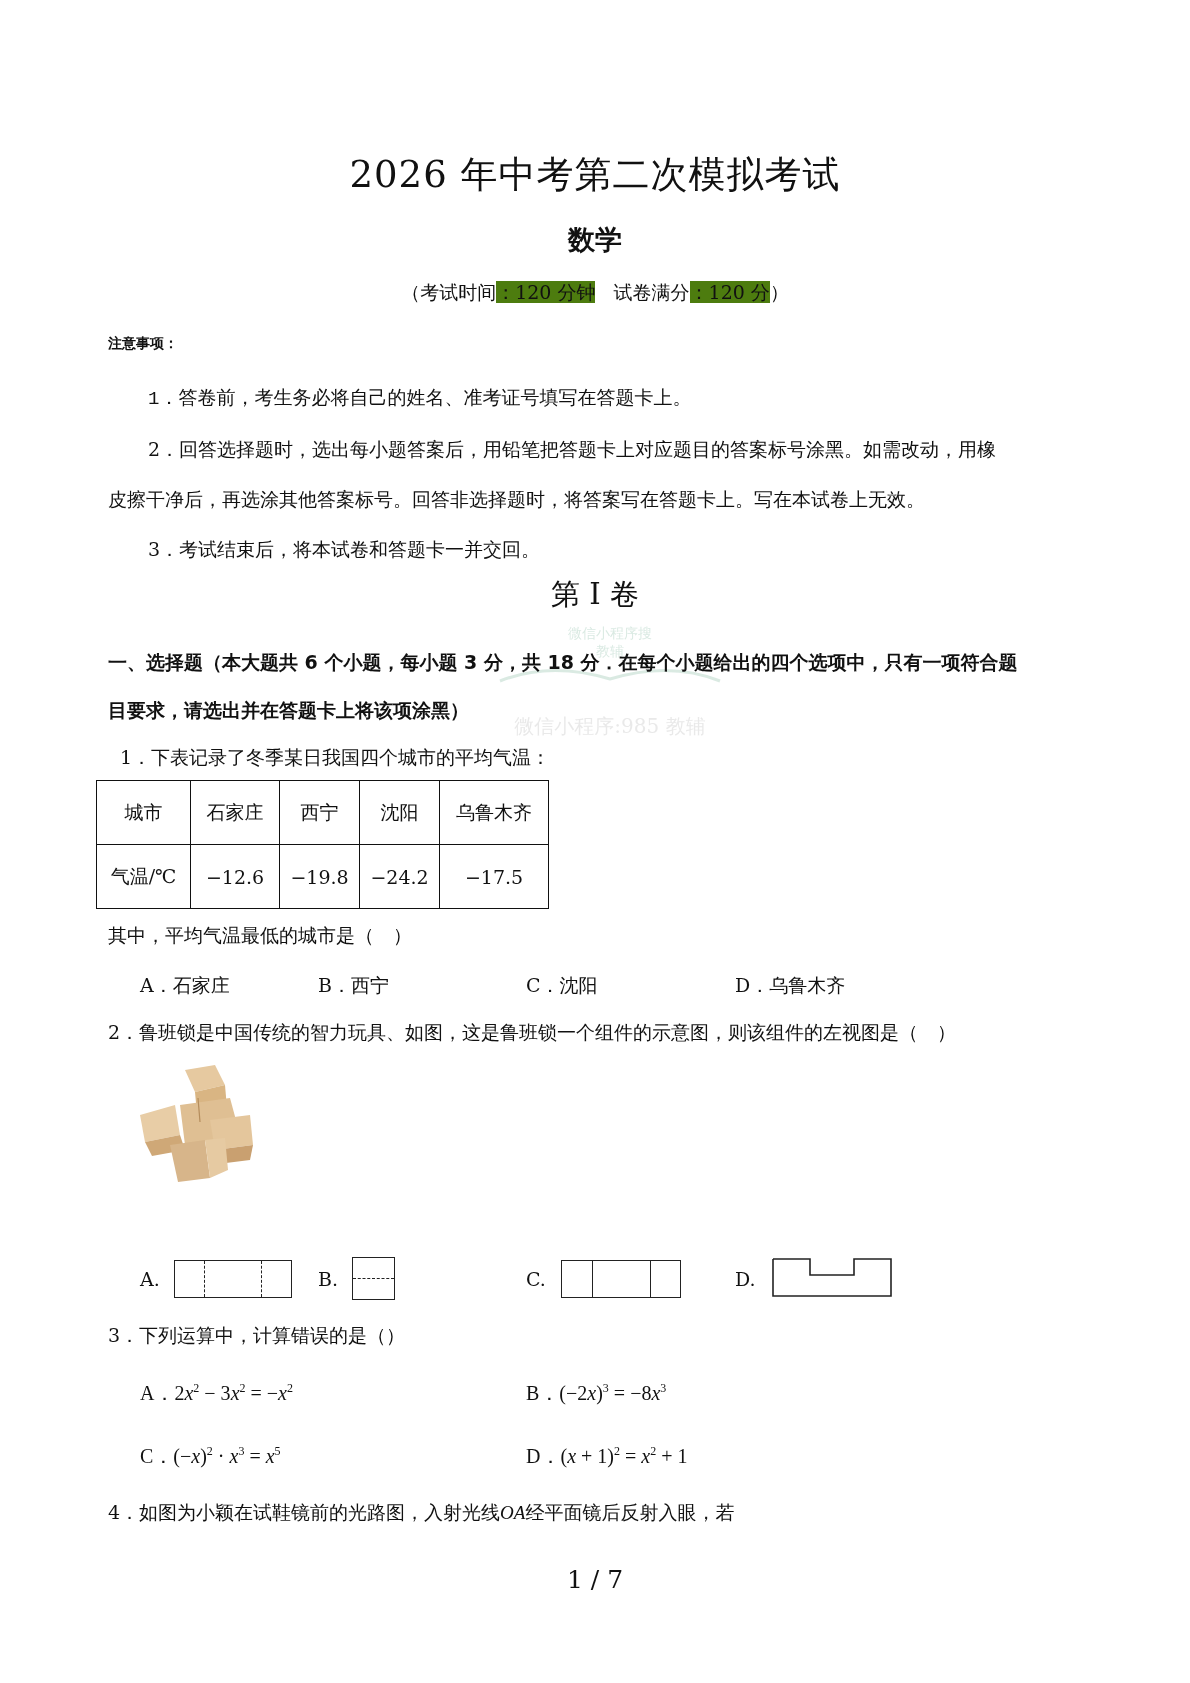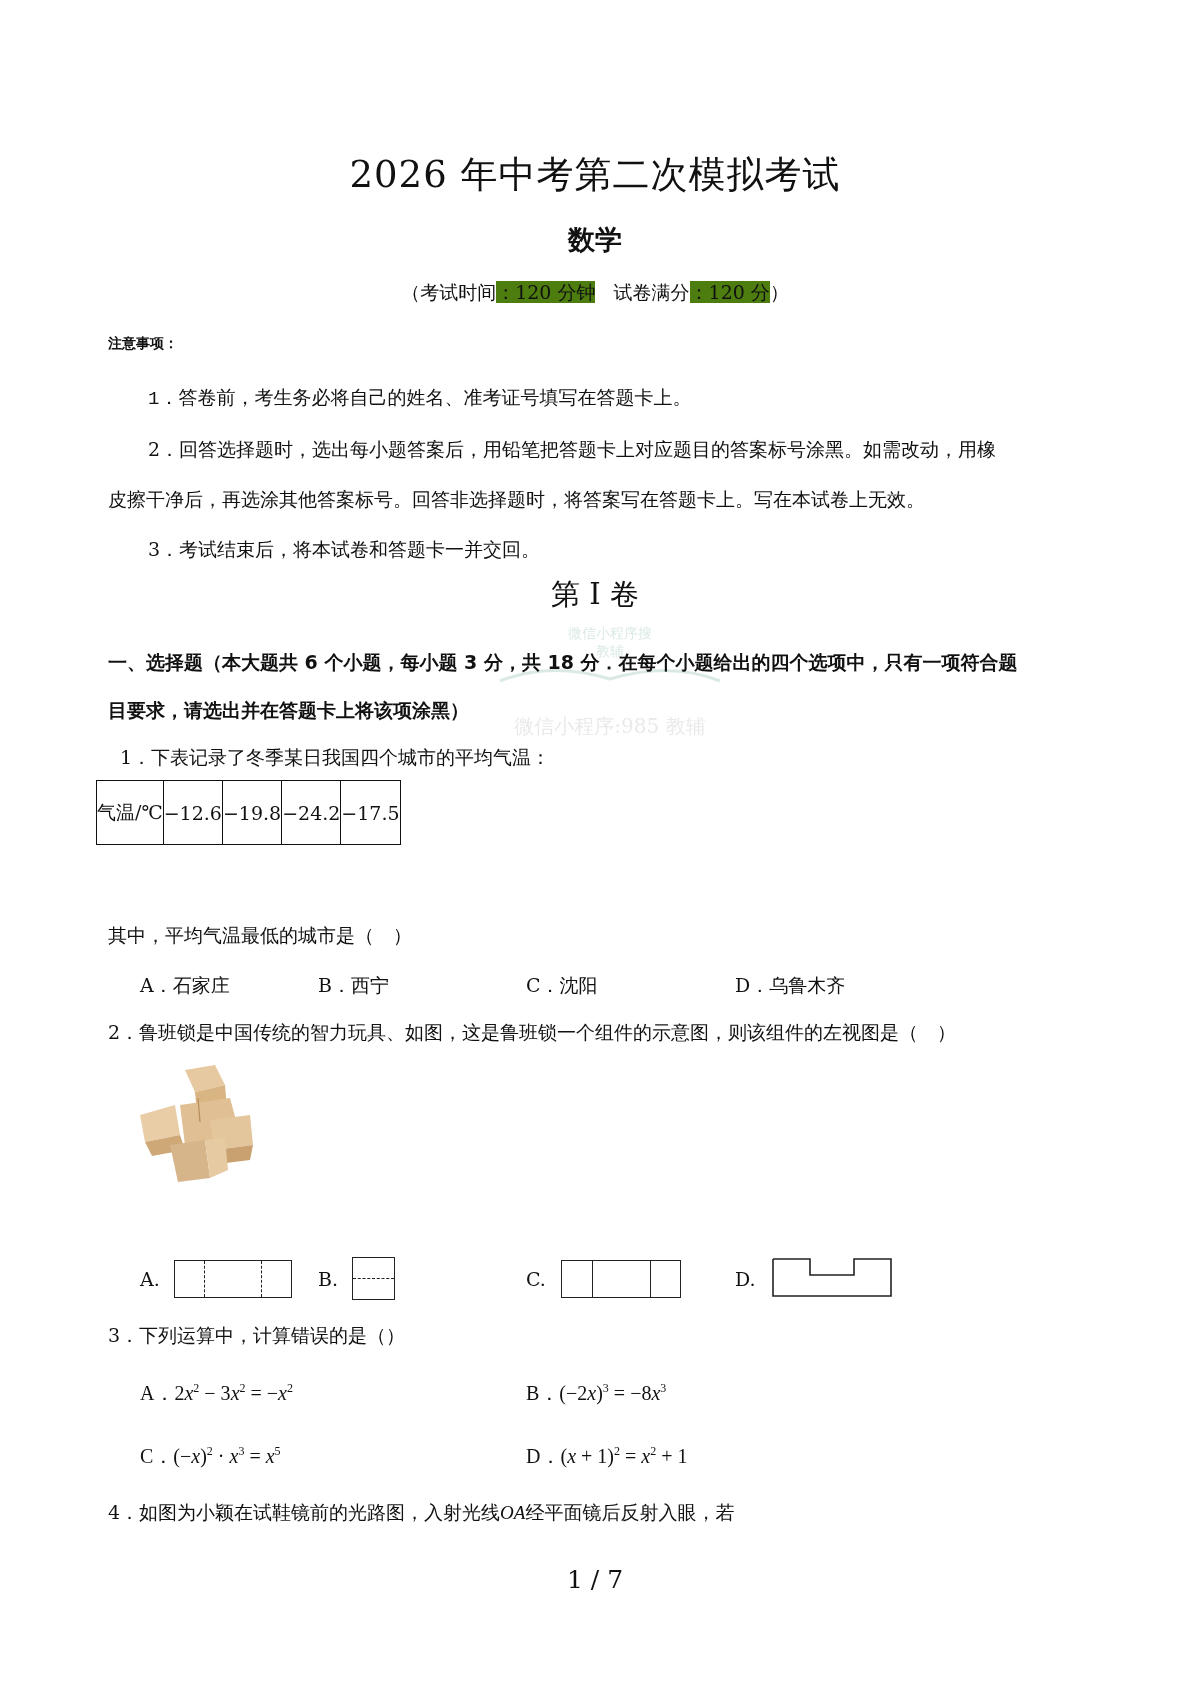--- a/index.html
+++ b/index.html
@@ -59,20 +59,27 @@
     </svg>
   <div class="line">微信小程序:985 教辅</div>
 </div>
 
 <div class="abs sec" style="top:650px;">一、选择题（本大题共 6 个小题，每小题 3 分，共 18 分．在每个小题给出的四个选项中，只有一项符合题</div>
 <div class="abs sec" style="top:698px;">目要求，请选出并在答题卡上将该项涂黑）</div>
 
 <div class="abs p" style="left:120px; top:745px;">1．下表记录了冬季某日我国四个城市的平均气温：</div>
 <table class="temps">
   <tbody>
+      <tr>
+    <td style="width:93px">城市</td>
+    <td style="width:88px">石家庄</td>
+    <td style="width:79px">西宁</td>
+    <td style="width:79px">沈阳</td>
+    <td style="width:108px">乌鲁木齐</td>
+  </tr>
   <tr>
     <td>气温/℃</td>
     <td>−12.6</td>
     <td>−19.8</td>
     <td>−24.2</td>
     <td>−17.5</td>
   </tr>
 </tbody>
   </table>
 <div class="abs p" style="left:108px; top:923px;text-align:right;">其中，平均气温最低的城市是（　）</div>

